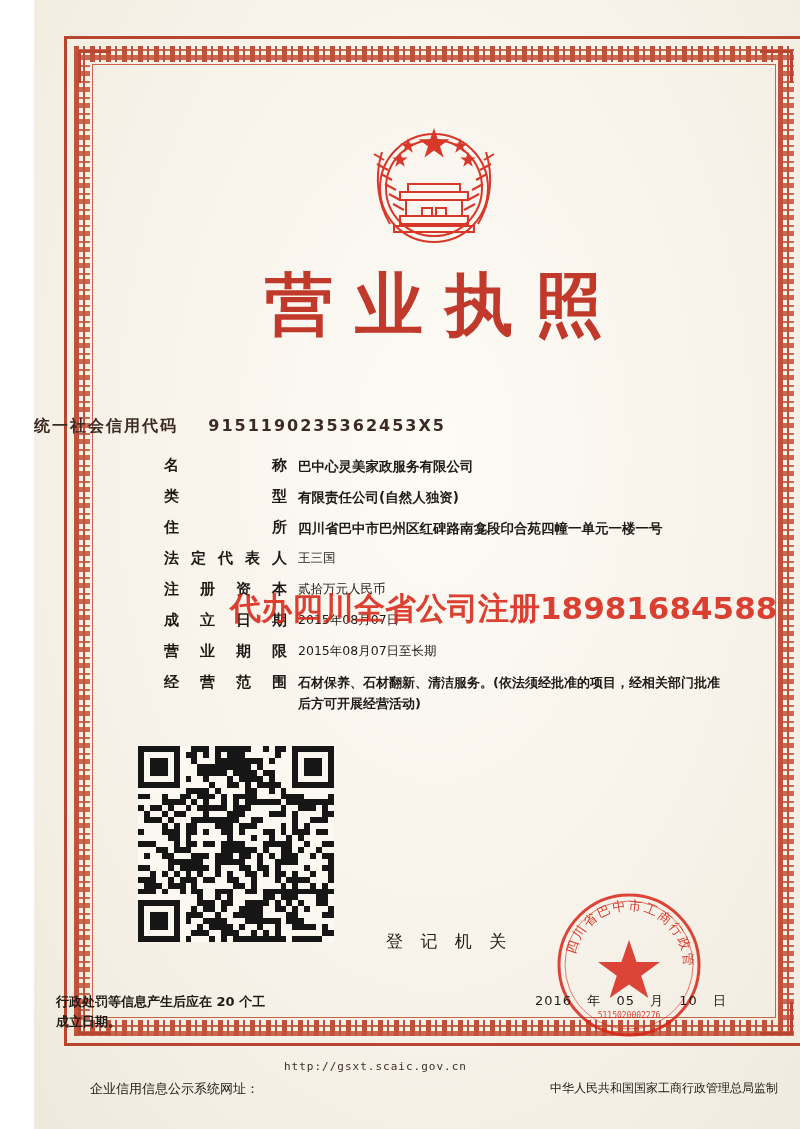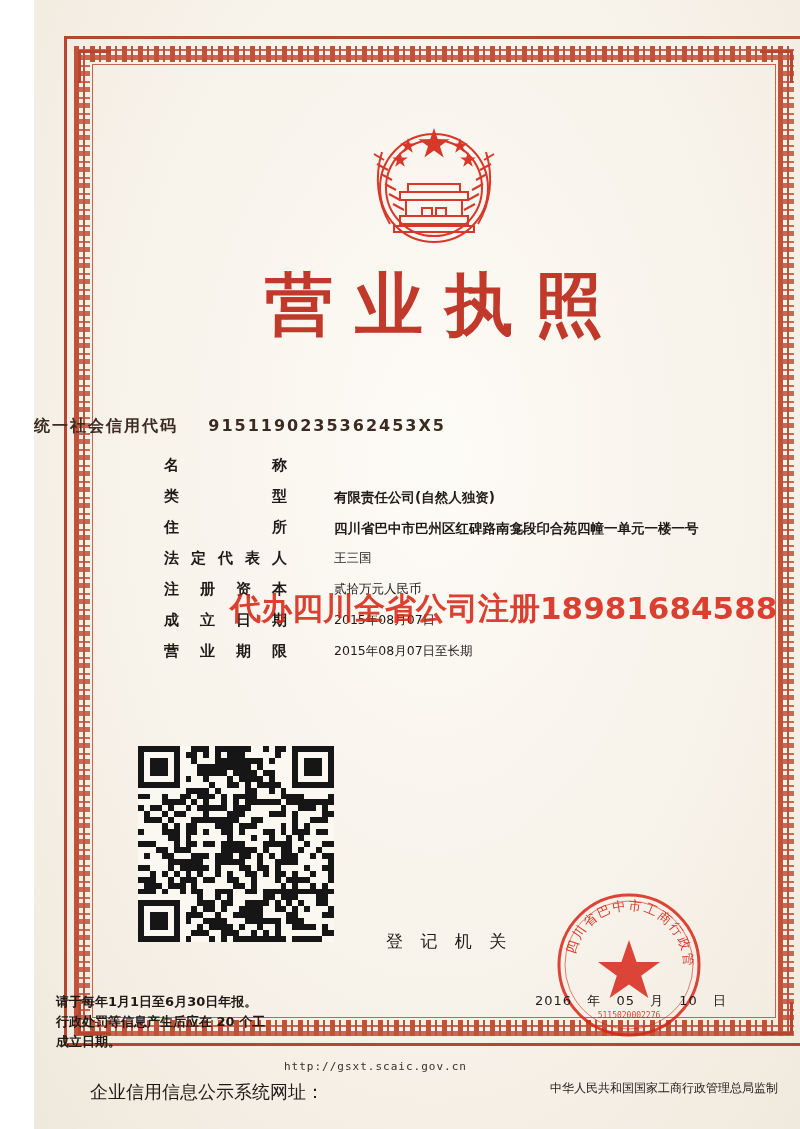--- a/index.html
+++ b/index.html
@@ -128,21 +128,20 @@
     position: absolute;
     left: 130px;
     top: 456px;
     width: 560px;
   }
   .row {
     display: flex;
     align-items: flex-start;
     margin-bottom: 10px;
     min-height: 21px;
-    gap: 36px;
   }
   .label {
     width: 124px;
     flex: 0 0 124px;
     font-size: 15px;
     color: #1f1a16;
     font-weight: bold;
     letter-spacing: 1px;
     text-align: justify;
     text-align-last: justify;
@@ -231,21 +230,21 @@
     top: 1060px;
     font-size: 11px;
     color: #3a2f28;
     font-family: "DejaVu Sans Mono", "Liberation Mono", monospace;
     letter-spacing: 1px;
   }
   .footer-site {
     position: absolute;
     left: 56px;
     top: 1080px;
-    font-size: 18px;
+    font-size: 13px;
     color: #1f1a16;
   }
   .footer-right {
     position: absolute;
     right: 56px;
     top: 1080px;
     font-size: 12px;
     color: #1f1a16;
     font-family: Liberation Mono, monospace;
   }
@@ -298,20 +297,21 @@
 
   <div class="credit-code">
     <span>统一社会信用代码</span>
     &nbsp;&nbsp;
     <span>9151190235362453X5</span>
   </div>
 
   <div class="fields">
     <div class="row">
       <div class="label">名称</div>
+      <div class="value">巴中心灵美家政服务有限公司</div>
     </div>
     <div class="row">
       <div class="label">类型</div>
       <div class="value">有限责任公司(自然人独资)</div>
     </div>
     <div class="row">
       <div class="label">住所</div>
       <div class="value">四川省巴中市巴州区红碑路南龛段印合苑四幢一单元一楼一号</div>
     </div>
     <div class="row">
@@ -322,20 +322,24 @@
       <div class="label">注册资本</div>
       <div class="value small">贰拾万元人民币</div>
     </div>
     <div class="row">
       <div class="label">成立日期</div>
       <div class="value small">2015年08月07日</div>
     </div>
     <div class="row">
       <div class="label">营业期限</div>
       <div class="value small">2015年08月07日至长期</div>
+    </div>
+    <div class="row">
+      <div class="label">经营范围</div>
+      <div class="value scope">石材保养、石材翻新、清洁服务。(依法须经批准的项目，经相关部门批准后方可开展经营活动)</div>
     </div>
   </div>
 
   <svg class="qr" viewBox="0 0 33 33" shape-rendering="crispEdges">
     <rect width="33" height="33" fill="#fbf8f2"></rect>
     <g fill="#161616" id="qr-cells">
         <rect x="0" y="0" width="1" height="1"></rect>
         <rect x="1" y="0" width="1" height="1"></rect>
         <rect x="2" y="0" width="1" height="1"></rect>
         <rect x="3" y="0" width="1" height="1"></rect>
@@ -925,21 +929,20 @@
   <div class="date-line">
     <span>2016</span>
     <span>年</span>
     <span>05</span>
     <span>月</span>
     <span>10</span>
     <span>日</span>
   </div>
 
   <div class="footer-left">
-    <div>请于每年1月1日至6月30日年报。</div>
     <div>行政处罚等信息产生后应在 20 个工</div>
     <div>成立日期。</div>
   </div>
 
   <div class="footer-url">http://gsxt.scaic.gov.cn</div>
   <div class="footer-site">企业信用信息公示系统网址：</div>
   <div class="footer-right">中华人民共和国国家工商行政管理总局监制</div>
 </div>
 
 </body></html>

